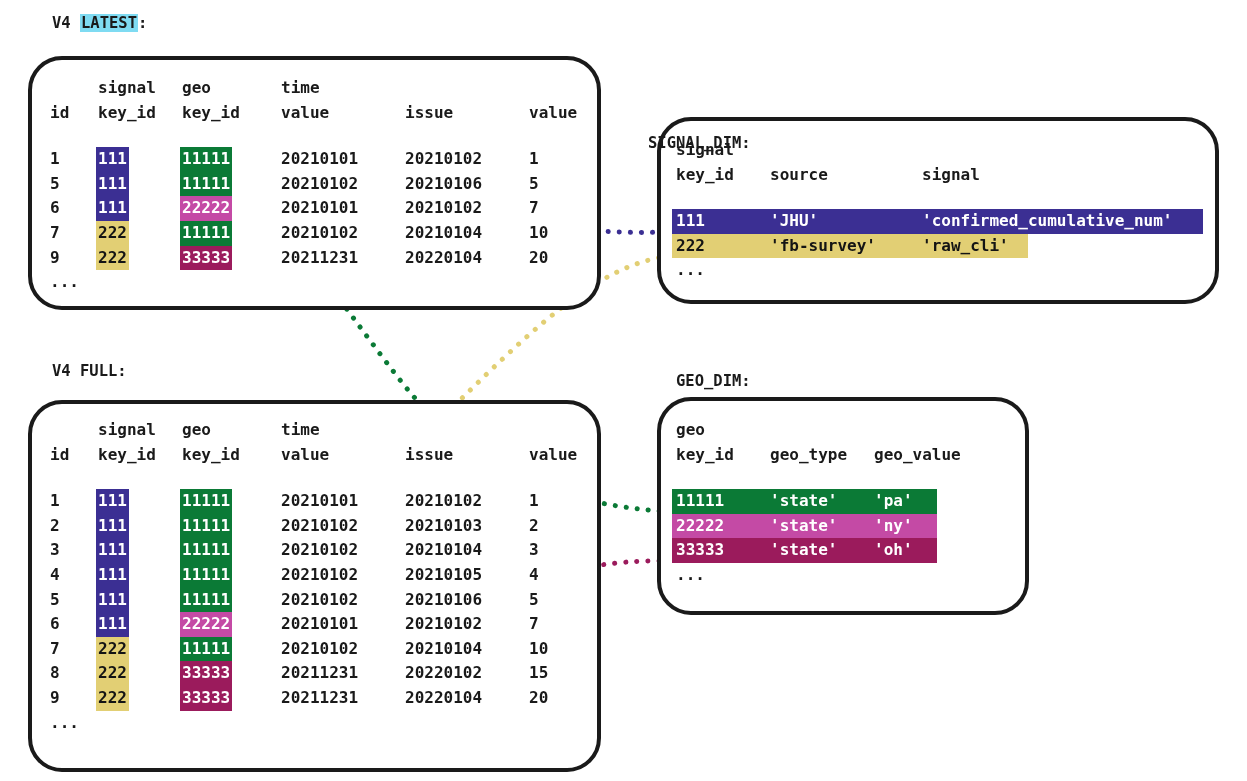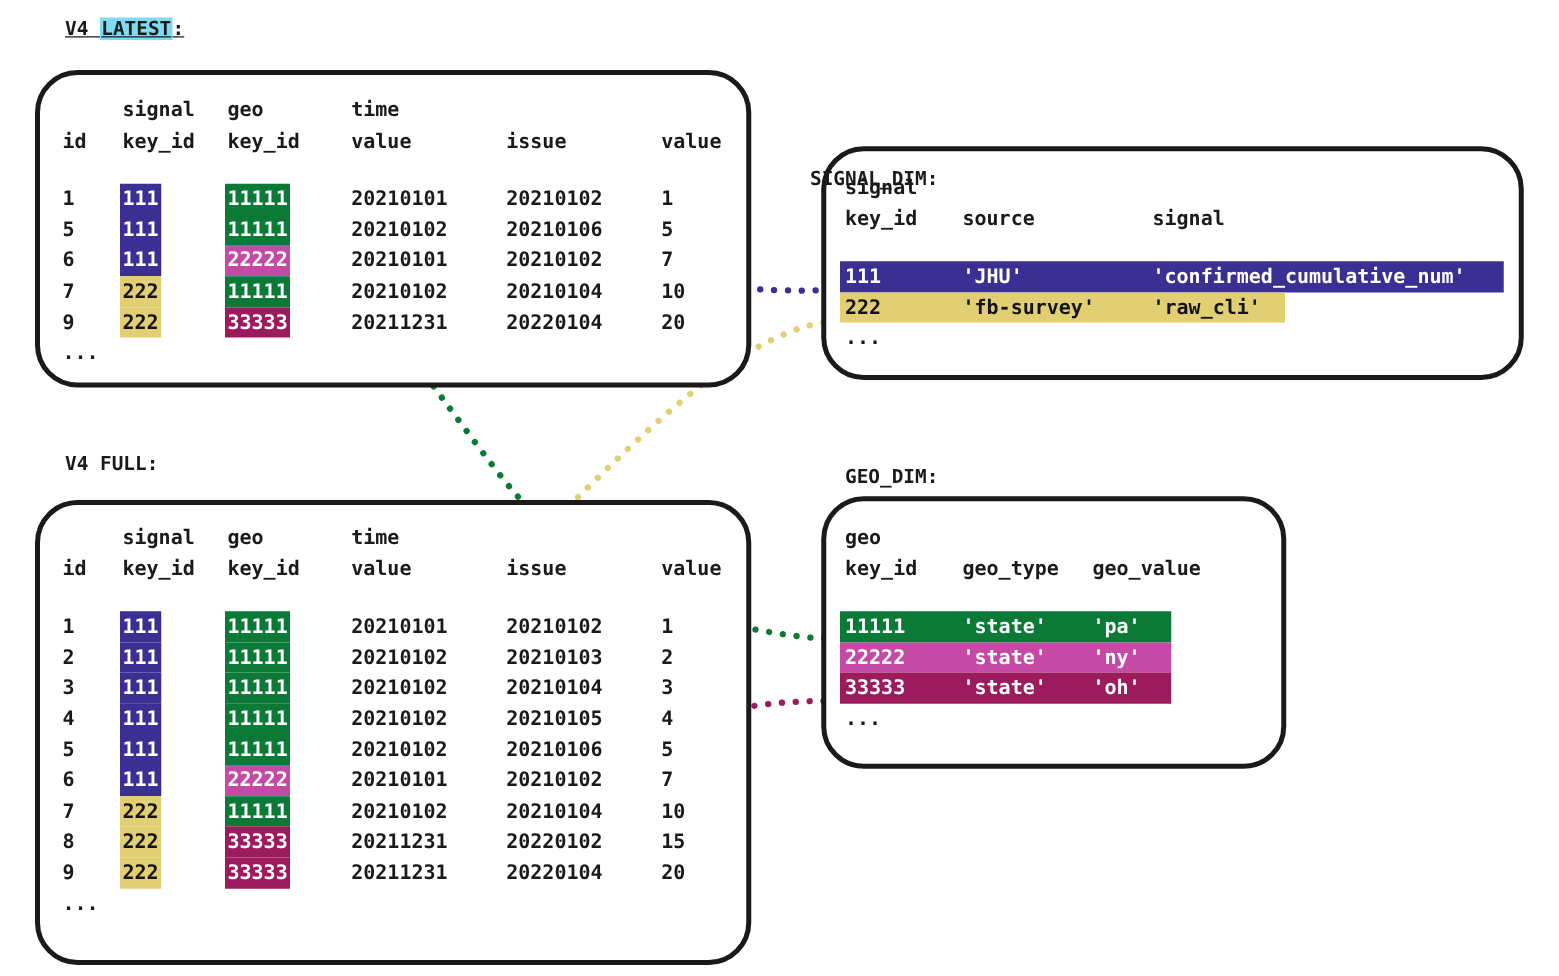--- a/index.html
+++ b/index.html
@@ -85,21 +85,21 @@
     padding: 0 2px;
   }
 
   
 </style>
 </head>
 <body>
 
 <div id="stage">
 
-  <div class="caption" style="left:52px; top:14px;text-decoration:underline;"><span>V4 </span><span class="hl">LATEST</span><span>:</span></div>
+  <div class="caption" style="left:52px; top:14px;"><span>V4 </span><span class="hl">LATEST</span><span>:</span></div>
 
   <div class="caption" style="left:52px; top:362px;">V4 FULL:</div>
 
   <div class="caption" style="left:648px; top:92px;margin-top:42px;">SIGNAL_DIM:</div>
 
   <div class="caption" style="left:676px; top:372px;">GEO_DIM:</div>
 
   <div class="box" style="left:28px;  top:56px;  width:573px; height:254px;"></div>
   <div class="box" style="left:28px;  top:400px; width:573px; height:372px;"></div>
   <div class="box" style="left:657px; top:117px; width:562px; height:187px;"></div>

